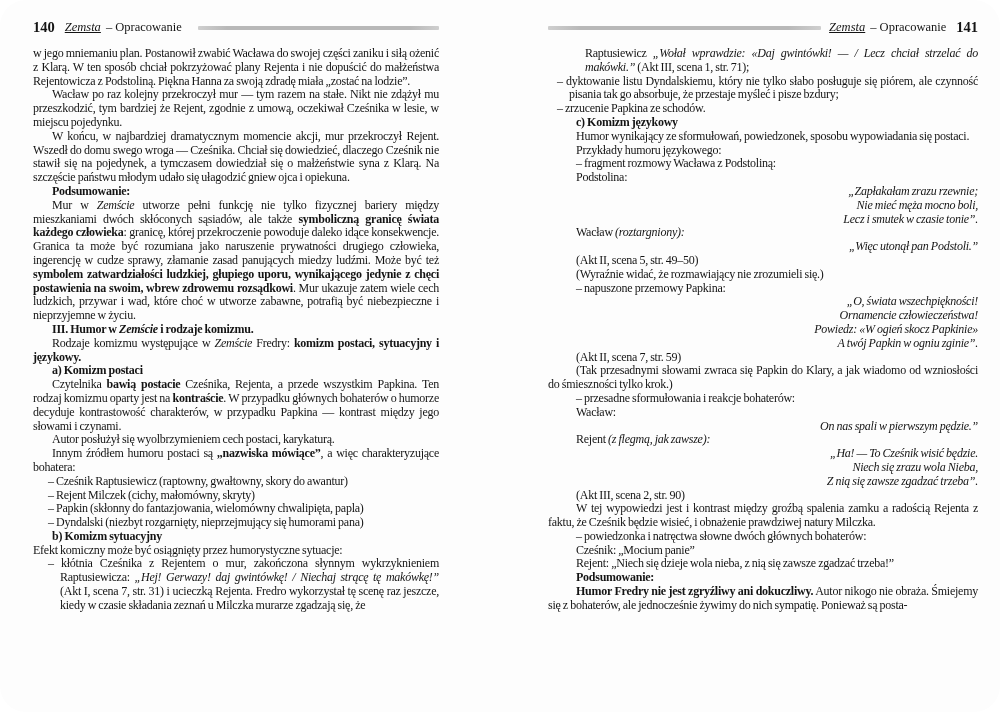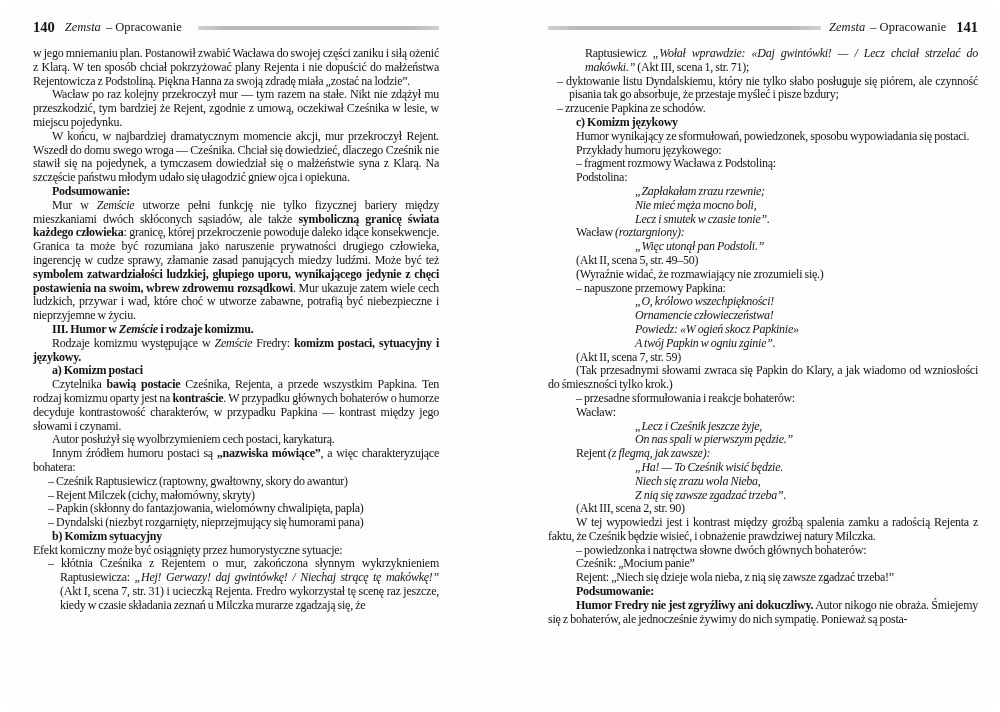--- a/index.html
+++ b/index.html
@@ -18,21 +18,21 @@
   .pg-right { left: 548px; width: 430px; }
 
   .page-header {
     display: flex;
     align-items: center;
     height: 15px;
     margin-bottom: 12px;
   }
   .pnum { font-weight: bold; font-size: 14.5px; line-height: 15px; }
   .ptitle { font-size: 12.5px; line-height: 15px; white-space: nowrap; }
-  .ptitle .work { font-style: italic; }
+  .ptitle .work { font-style: italic; text-decoration: underline; }
   .ptitle .rest { margin-left: 5px; }
   .pg-left  .ptitle { margin-left: 10px; }
   .pg-right .ptitle { margin-right: 10px; }
   .rule {
     flex: 1;
     height: 4px;
     background: linear-gradient(90deg, #cfcfcf, #b8b8b8 12%, #b8b8b8 88%, #cfcfcf);
     border-radius: 1px;
   }
   .pg-left  .rule { margin-left: 16px; }
@@ -46,21 +46,21 @@
   }
   .blk { margin: 0; text-align: justify; }
   .p   { text-indent: 19px; }
   .pc  { text-indent: 0; }
   .h   { font-weight: bold; text-indent: 19px; margin-top: 0; text-align: left; }
   .ln  { text-indent: 19px; text-align: left; }
   .pg-right .p, .pg-right .h, .pg-right .ln { text-indent: 28px; }
   .li  { padding-left: 27px; text-indent: -12px; }
   .li0 { padding-left: 21px; text-indent: -12px; }
   .cont{ padding-left: 37px; }
-  .q   { margin-left: 87px; text-align: left; }
+  .q   { margin-left: 87px; text-align: right; }
   .bold { font-weight: bold; }
   .ital { font-style: italic; }
 </style>
 </head>
 <body>
 
 <div class="spread">
 
   <div class="page pg-left">
     <div class="page-header">
@@ -106,29 +106,28 @@
         <div class="blk ln"><span>– fragment rozmowy Wacława z Podstoliną:</span></div>
         <div class="blk ln"><span>Podstolina:</span></div>
         <div class="blk q"><span class="ital">„Zapłakałam zrazu rzewnie;</span></div>
         <div class="blk q"><span class="ital">Nie mieć męża mocno boli,</span></div>
         <div class="blk q"><span class="ital">Lecz i smutek w czasie tonie”.</span></div>
         <div class="blk ln"><span>Wacław </span><span class="ital">(roztargniony):</span></div>
         <div class="blk q"><span class="ital">„Więc utonął pan Podstoli.”</span></div>
         <div class="blk ln"><span>(Akt II, scena 5, str. 49–50)</span></div>
         <div class="blk ln"><span>(Wyraźnie widać, że rozmawiający nie zrozumieli się.)</span></div>
         <div class="blk ln"><span>– napuszone przemowy Papkina:</span></div>
-        <div class="blk q"><span class="ital">„O, królowo wszechpiękności!</span></div>
+        <div class="blk q"><span class="ital">„O, świata wszechpiękności!</span></div>
         <div class="blk q"><span class="ital">Ornamencie człowieczeństwa!</span></div>
         <div class="blk q"><span class="ital">Powiedz: «W ogień skocz Papkinie»</span></div>
         <div class="blk q"><span class="ital">A twój Papkin w ogniu zginie”.</span></div>
         <div class="blk ln"><span>(Akt II, scena 7, str. 59)</span></div>
         <div class="blk p"><span>(Tak przesadnymi słowami zwraca się Papkin do Klary, a jak wiadomo od wzniosłości do śmieszności tylko krok.)</span></div>
         <div class="blk ln"><span>– przesadne sformułowania i reakcje bohaterów:</span></div>
         <div class="blk ln"><span>Wacław:</span></div>
-        <div class="blk q"><span class="ital">„Lecz i Cześnik jeszcze żyje,</span></div>
         <div class="blk q"><span class="ital">On nas spali w pierwszym pędzie.”</span></div>
         <div class="blk ln"><span>Rejent </span><span class="ital">(z flegmą, jak zawsze):</span></div>
         <div class="blk q"><span class="ital">„Ha! — To Cześnik wisić będzie.</span></div>
         <div class="blk q"><span class="ital">Niech się zrazu wola Nieba,</span></div>
         <div class="blk q"><span class="ital">Z nią się zawsze zgadzać trzeba”.</span></div>
         <div class="blk ln"><span>(Akt III, scena 2, str. 90)</span></div>
         <div class="blk p"><span>W tej wypowiedzi jest i kontrast między groźbą spalenia zamku a radością Rejenta z faktu, że Cześnik będzie wisieć, i obnażenie prawdziwej natury Milczka.</span></div>
         <div class="blk ln"><span>– powiedzonka i natręctwa słowne dwóch głównych bohaterów:</span></div>
         <div class="blk ln"><span>Cześnik: „Mocium panie”</span></div>
         <div class="blk ln"><span>Rejent: „Niech się dzieje wola nieba, z nią się zawsze zgadzać trzeba!”</span></div>

